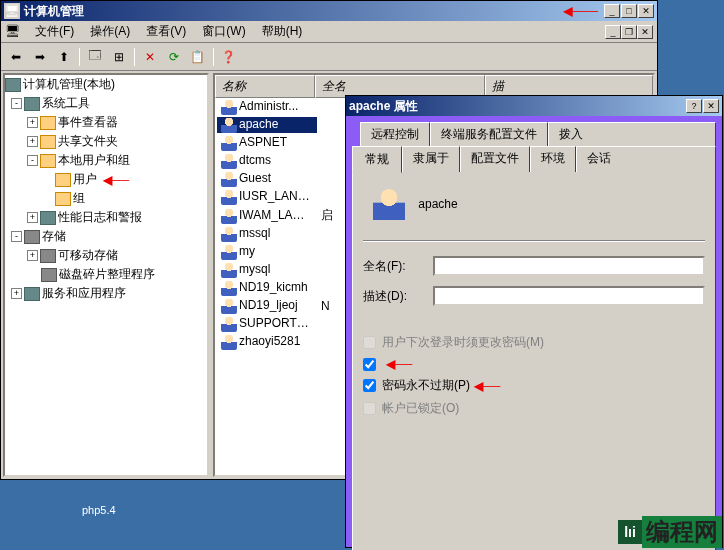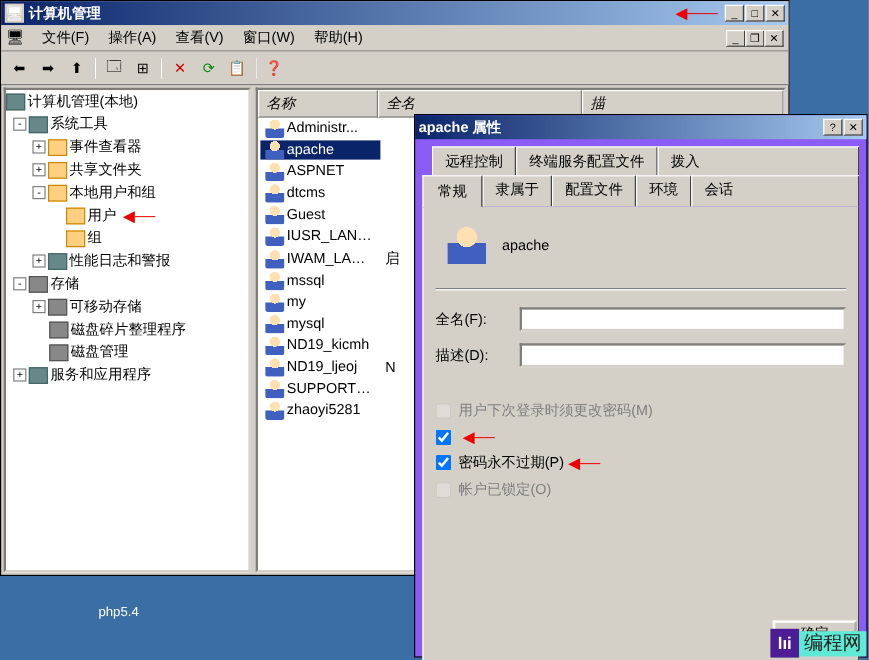--- a/index.html
+++ b/index.html
@@ -53,22 +53,22 @@
 .form-label { width: 70px; }
 .form-input { flex: 1; background: #fff; border: 2px inset #d4d0c8; height: 20px; padding: 0 4px; }
 .check-row { display: flex; align-items: center; margin: 6px 0; }
 .check-row input { margin-right: 6px; }
 .check-row.disabled { color: #808080; }
 .check-row.disabled input { opacity: 0.5; }
 .dialog-buttons { position: absolute; bottom: 8px; right: 8px; display: flex; gap: 6px; }
 .dlg-btn { width: 70px; height: 22px; background: #d4d0c8; border: 2px outset #fff; cursor: pointer; }
 
 .watermark { position: absolute; right: 2px; bottom: 2px; z-index: 20; display: flex; align-items: center; }
-.wm-logo { width: 24px; height: 24px; background: #4c1d95; color: #fff; display: flex; align-items: center; justify-content: center; font-weight: bold; font-size: 14px; }
-.wm-text { font-size: 16px; font-weight: normal; color: #222; background: #5eead4; padding: 0 4px; }
+.wm-logo { width: 24px; height: 24px; background: #14532d; color: #fff; display: flex; align-items: center; justify-content: center; font-weight: bold; font-size: 14px; }
+.wm-text { font-size: 24px; font-weight: bold; color: #222; background: #15803d; padding: 0 4px; }
 
 .bottom-label { position: absolute; left: 82px; top: 504px; color: #fff; font-size: 11px; }
 </style>
 </head>
 <body>
 
 <div class="main-window">
   <div class="titlebar">
     <span class="titlebar-icon">🖥</span>
     <span class="titlebar-title">计算机管理</span>
@@ -156,24 +156,20 @@
       </div>
       <div class="tree-item" style="padding-left:22px">
         <span class="tree-expander">+</span>
         <span class="tree-icon disk"></span>
         <span>可移动存储</span>
       </div>
       <div class="tree-item" style="padding-left:36px">
         <span class="tree-icon disk"></span>
         <span>磁盘碎片整理程序</span>
       </div>
-      <div class="tree-item" style="padding-left:36px">
-        <span class="tree-icon disk"></span>
-        <span>磁盘管理</span>
-      </div>
       <div class="tree-item" style="padding-left:6px">
         <span class="tree-expander">+</span>
         <span class="tree-icon gear"></span>
         <span>服务和应用程序</span>
       </div>
     </div>
 
     <div class="list-panel">
       <div class="list-header">
         <div class="list-header-cell" style="width:100px">名称</div>

